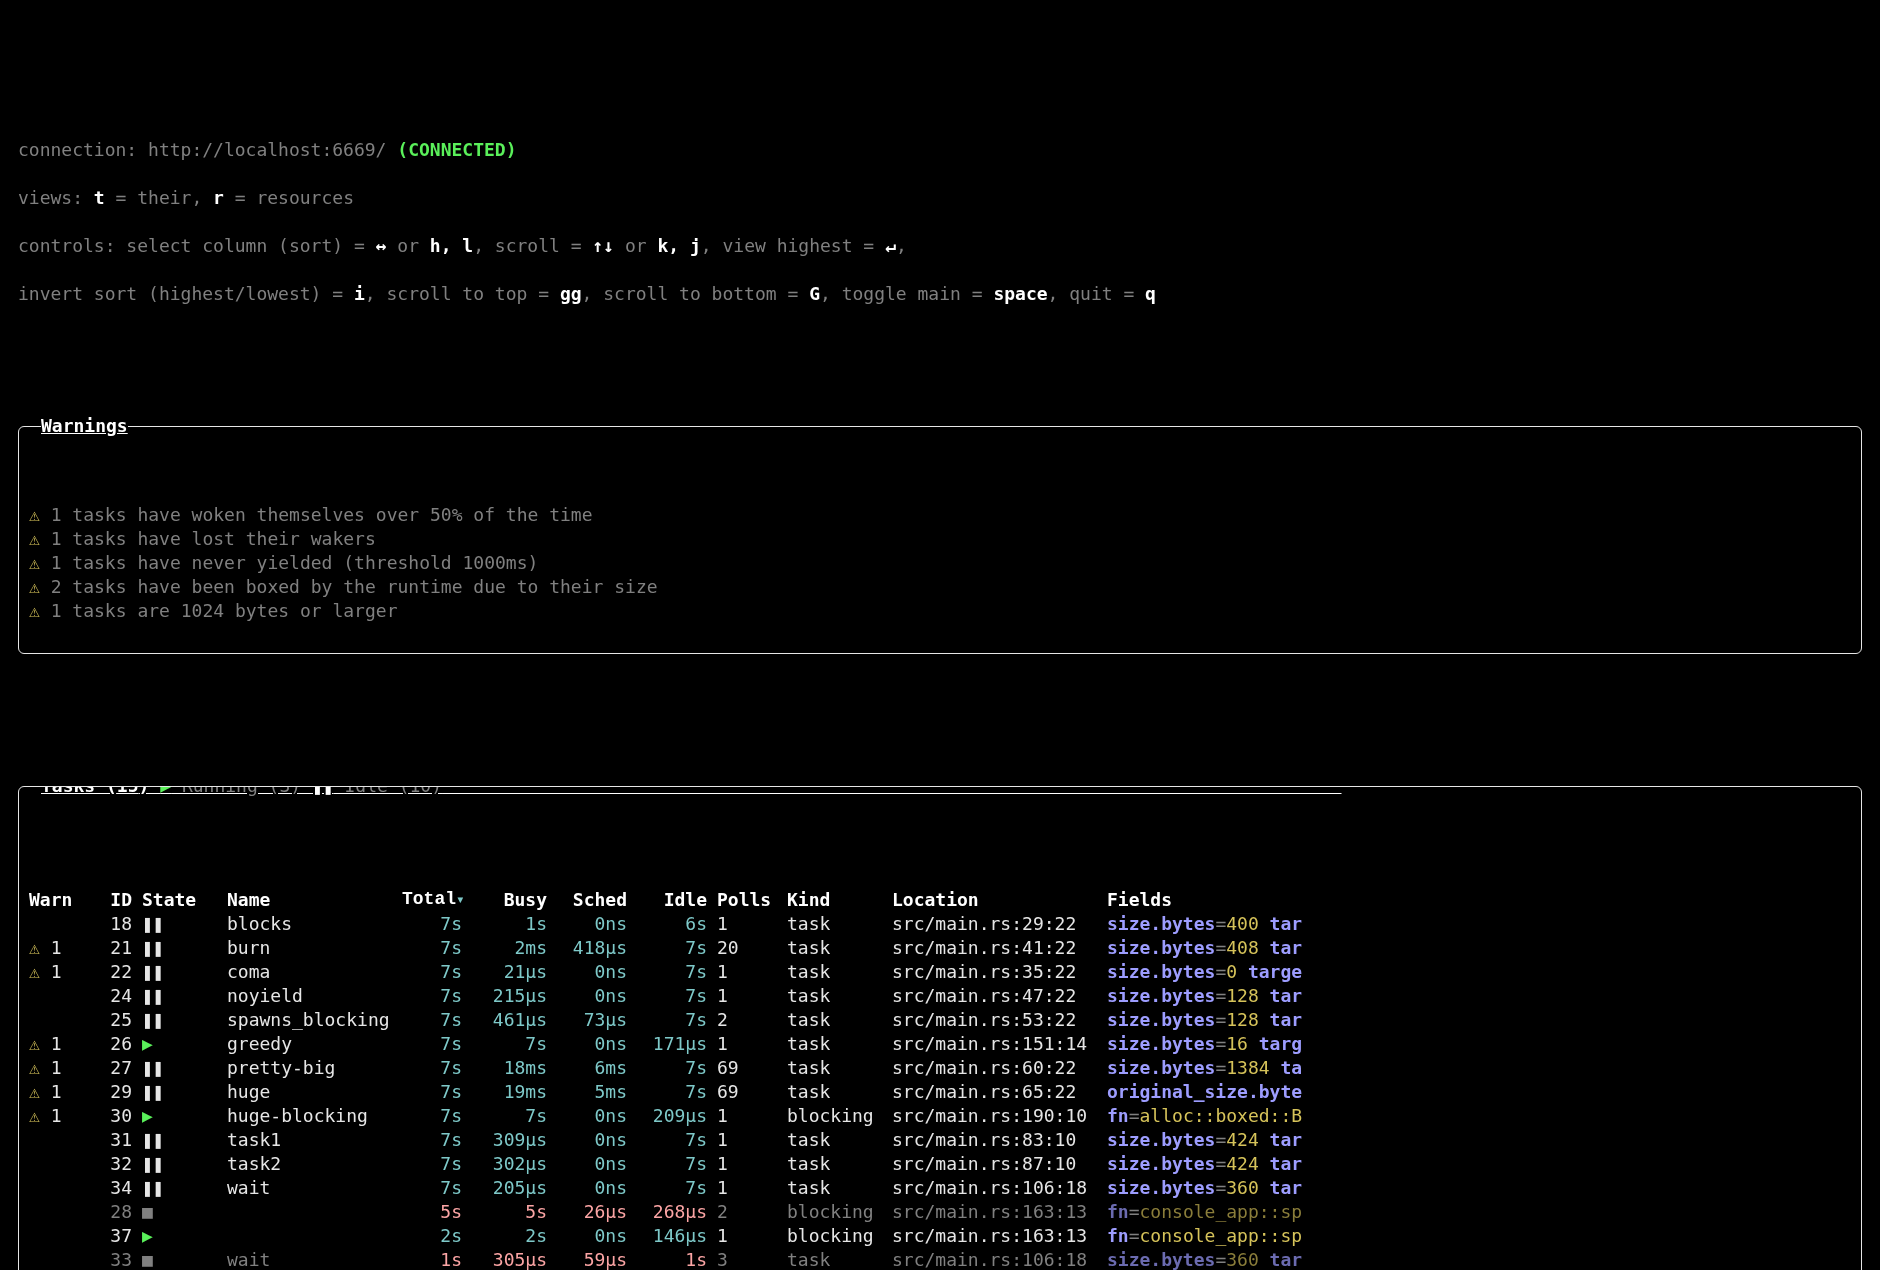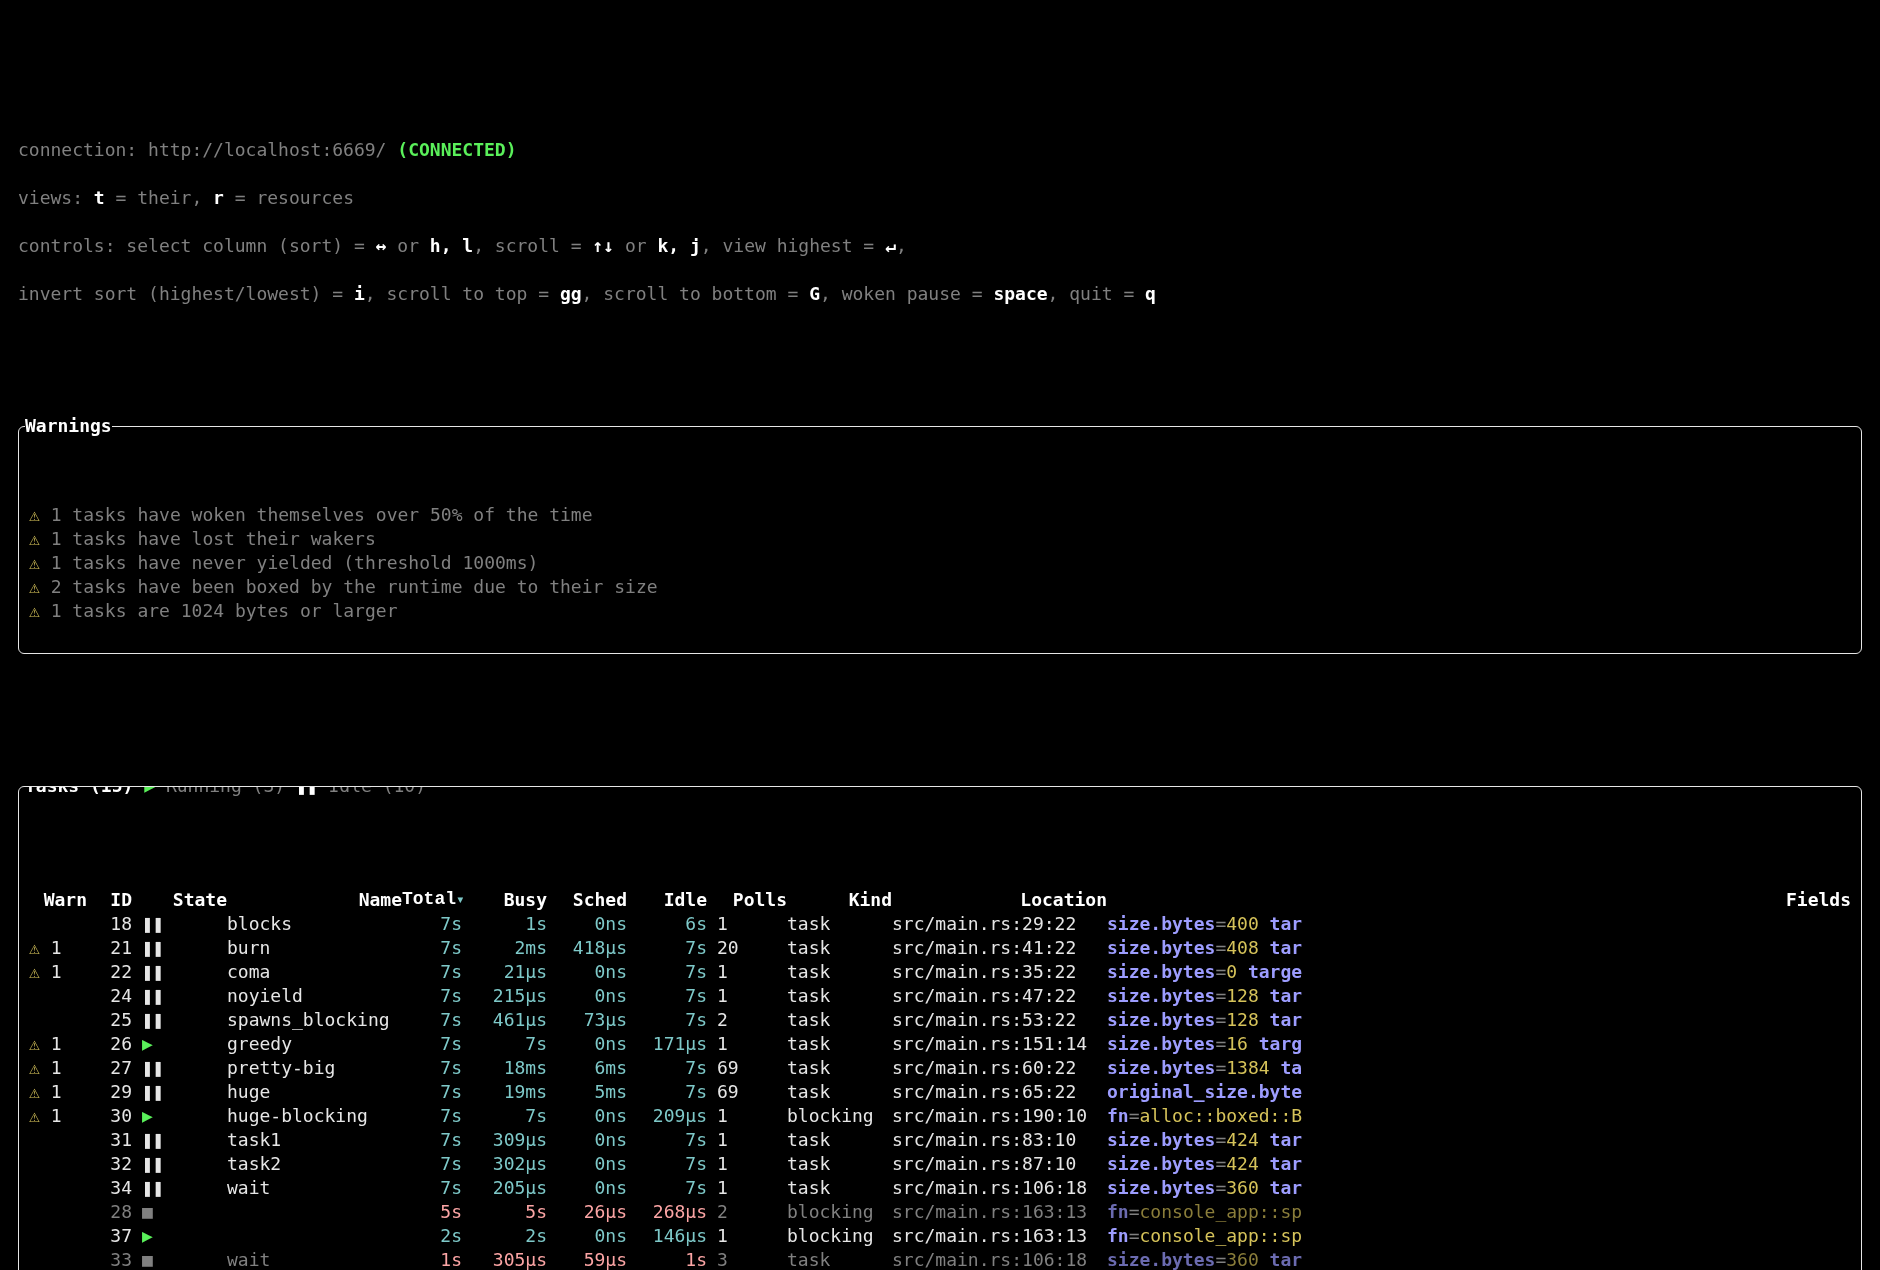--- a/index.html
+++ b/index.html
@@ -36,40 +36,41 @@
   .panel {
     border: 1px solid var(--border);
     border-radius: 6px;
     padding: 4px 10px 6px 10px;
     margin-top: -6px;
     position: relative;
   }
   .panel-title {
     position: absolute;
     top: -13px;
-    left: 6px;
+    left: 22px;
     background: var(--bg);
     color: var(--bold);
     font-weight: bold;
     padding: 0;
+    text-decoration: underline;
   }
 
   table.tasks {
     border-collapse: collapse;
     width: 100%;
     table-layout: fixed;
   }
   table.tasks th, table.tasks td {
     text-align: left;
     font-weight: inherit;
     padding: 0;
     overflow: hidden;
     white-space: nowrap;
   }
-  table.tasks th { color: var(--bold); font-weight: bold; text-align: right; }
+  table.tasks th { color: var(--bold); font-weight: bold; }
   table.tasks td.r, table.tasks th.r { text-align: right; padding-right: 10px;}
   tr.dimrow td { color: var(--dim); }
   tr.dimrow td .cyan { color: #fca5a5; }
   tr.dimrow td .lav { color: #6b6bb0; }
   tr.dimrow td .yellow { color: #8a7d3a; }
 
   col.warn  { width: 58px; }
   col.id    { width: 55px; }
   col.state { width: 85px; }
   col.name  { width: 175px; }
@@ -93,21 +94,21 @@
 </style>
 </head>
 <body>
 
 
 
 
 <div class="hdr-line"><span class="dim">connection: </span><span class="dim">http://localhost:6669/ </span><span class="green">(CONNECTED)</span></div>
 <div class="hdr-line"><span class="dim">views: </span><span class="bold">t</span><span class="dim"> = their, </span><span class="bold">r</span><span class="dim"> = resources</span></div>
 <div class="hdr-line"><span class="dim">controls: select column (sort) = </span><span class="bold">↔</span><span class="dim"> or </span><span class="bold">h, l</span><span class="dim">, scroll = </span><span class="bold">↑↓</span><span class="dim"> or </span><span class="bold">k, j</span><span class="dim">, view highest = </span><span class="bold">↵</span><span class="dim">,</span></div>
-<div class="hdr-line"><span class="dim">invert sort (highest/lowest) = </span><span class="bold">i</span><span class="dim">, scroll to top = </span><span class="bold">gg</span><span class="dim">, scroll to bottom = </span><span class="bold">G</span><span class="dim">, woken pause = </span><span class="bold">space</span><span class="dim">, quit = </span><span class="bold">q</span></div>
+<div class="hdr-line"><span class="dim">invert sort (highest/lowest) = </span><span class="bold">i</span><span class="dim">, scroll to top = </span><span class="bold">gg</span><span class="dim">, scroll to bottom = </span><span class="bold">G</span><span class="dim">, toggle main = </span><span class="bold">space</span><span class="dim">, quit = </span><span class="bold">q</span></div>
 
 <div class="spacer-sm"></div>
 
 
 <div class="panel">
   <div class="panel-title">Warnings</div>
   <div id="warnings-body"><div><span class="tri">⚠ </span><span class="dim">1 tasks have woken themselves over 50% of the time</span></div><div><span class="tri">⚠ </span><span class="dim">1 tasks have lost their wakers</span></div><div><span class="tri">⚠ </span><span class="dim">1 tasks have never yielded (threshold 1000ms)</span></div><div><span class="tri">⚠ </span><span class="dim">2 tasks have been boxed by the runtime due to their size</span></div><div><span class="tri">⚠ </span><span class="dim">1 tasks are 1024 bytes or larger</span></div></div>
 </div>
 
 <div class="spacer-md"></div>

